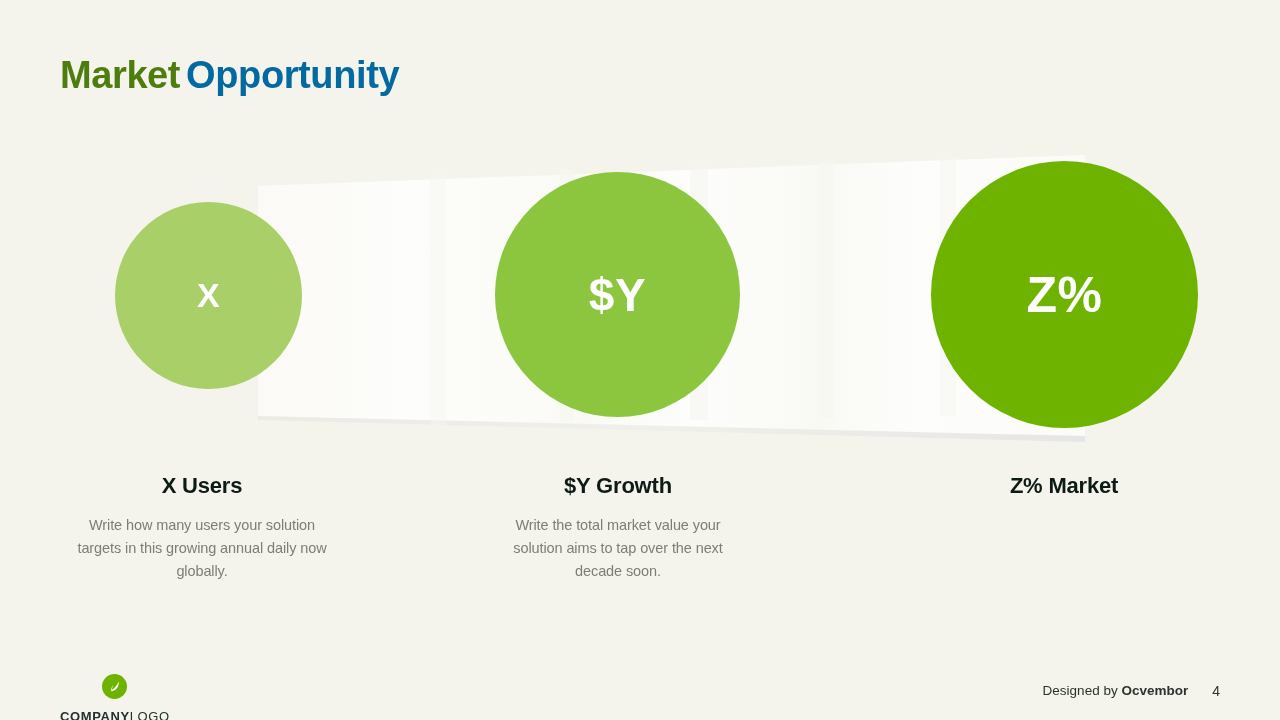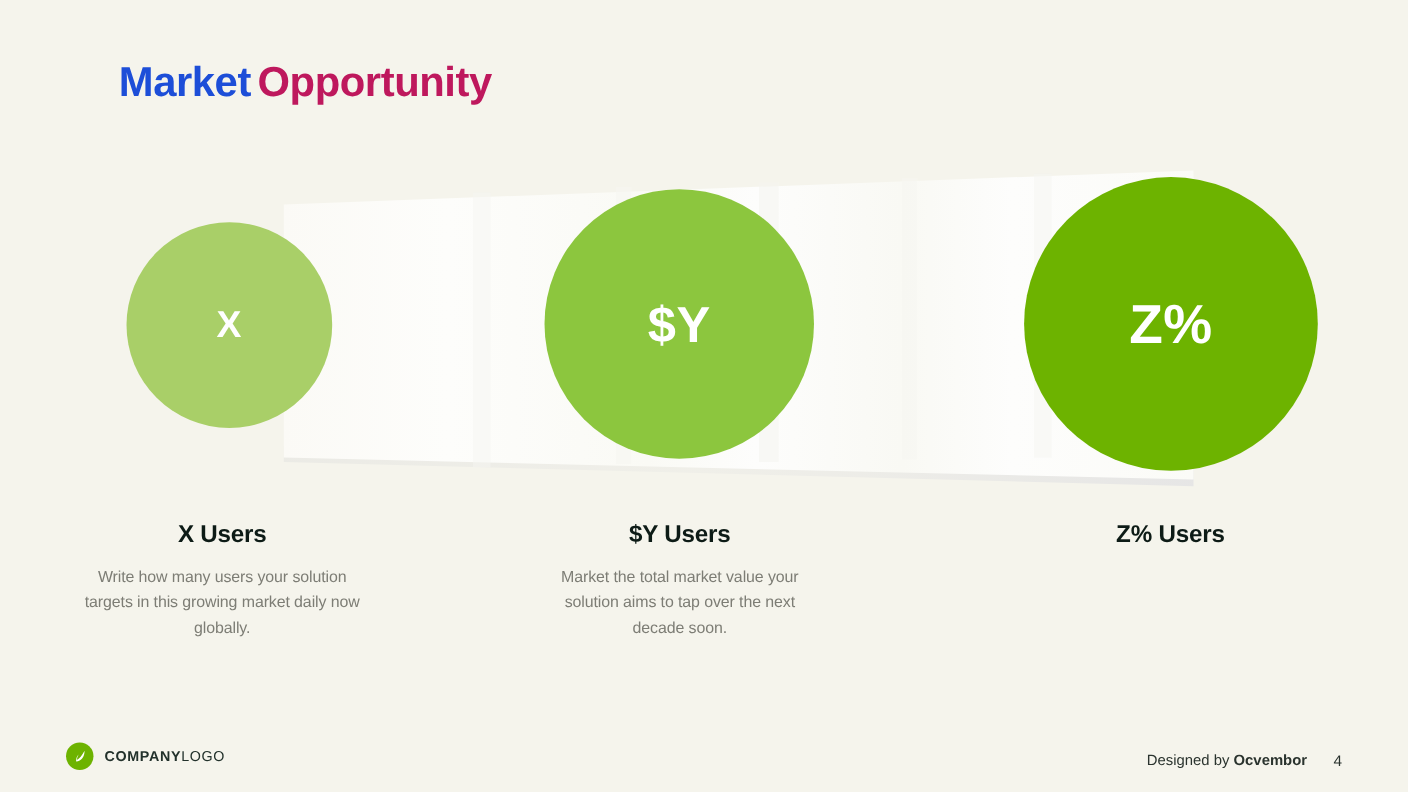--- a/index.html
+++ b/index.html
@@ -31,22 +31,22 @@
   .title-block {
     position: absolute;
     left: 60px;
     top: 55px;
     font-size: 38px;
     font-weight: bold;
     letter-spacing: -0.4px;
     white-space: nowrap;
     line-height: 1.1;
   }
-  .title-main   { color: #1d4ed8; margin-left: 48px; }
-  .title-accent { color: #be185d; margin-left: 6px; margin-top: 48px; }
+  .title-main   { color: #4d7c0f; }
+  .title-accent { color: #0369a1; margin-left: 6px; margin-top: 48px; }
 
   
   .band-layer {
     position: absolute;
     left: 0;
     top: 120px;
     width: 1280px;
     height: 340px;
     pointer-events: none;
   }
@@ -114,20 +114,21 @@
 
   
   .footer-left {
     position: absolute;
     left: 60px;
     bottom: 20px;
     display: flex;
     align-items: center;
     gap: 10px;
     height: 26px;
+    flex-direction: column;
   }
   .logo-mark {
     width: 25px; height: 25px;
     border-radius: 50%;
     background: #6db300;
     display: flex;
     align-items: center;
     justify-content: center;
     flex: 0 0 auto;
   }
@@ -199,28 +200,28 @@
   <div class="circle circle-2">
     <span>$Y</span>
   </div>
   <div class="circle circle-3">
     <span>Z%</span>
   </div>
 
   <div class="captions">
     <div class="caption caption-0">
       <div class="caption-heading">X Users</div>
-      <div class="caption-body">Write how many users your solution targets in this growing market daily now globally.</div>
+      <div class="caption-body">Write how many users your solution targets in this growing annual daily now globally.</div>
     </div>
     <div class="caption caption-1">
-      <div class="caption-heading">$Y Users</div>
-      <div class="caption-body">Market the total market value your solution aims to tap over the next decade soon.</div>
+      <div class="caption-heading">$Y Growth</div>
+      <div class="caption-body">Write the total market value your solution aims to tap over the next decade soon.</div>
     </div>
     <div class="caption caption-2">
-      <div class="caption-heading">Z% Users</div>
+      <div class="caption-heading">Z% Market</div>
     </div>
   </div>
 
   <div class="footer-left">
     <span class="logo-mark">
       <svg width="15" height="15" viewBox="0 0 24 24" aria-hidden="true">
         <path d="M19 4c0 9-4.6 15-12.2 15.6C6.3 16 7.6 12 10.4 9.3 8.9 11.9 8 14.6 7.7 17.4 12 15 15.6 10.6 19 4z" fill="#ffffff"></path>
       </svg>
     </span>
     <span class="logo-text"><span class="lt-bold">COMPANY</span><span>LOGO</span></span>

